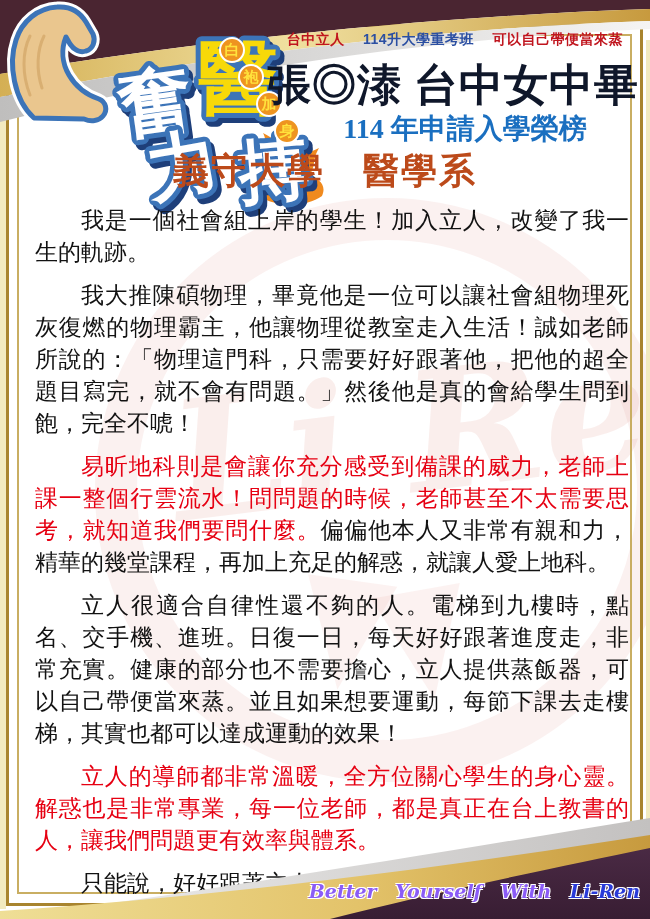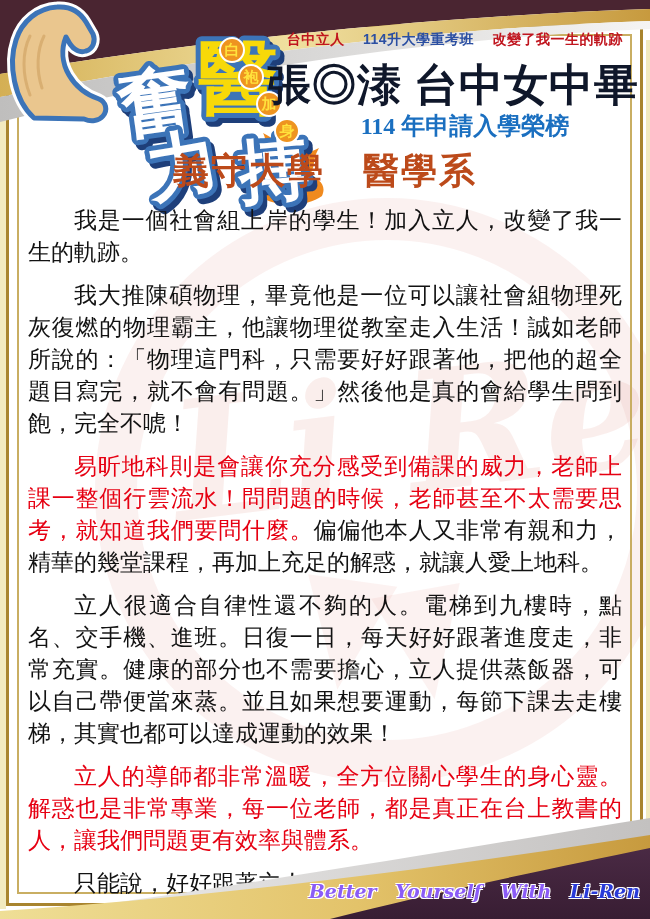--- a/index.html
+++ b/index.html
@@ -54,31 +54,31 @@
   .tagline .t-red  { color:#C0151E; }
   .tagline .t-blue { color:#2B4FA2; margin:0 14px;text-align:right; }
   .student-title {
     position:absolute; top:56px; right:11px;
     font-family:"Liberation Serif", serif; font-weight:bold;
     font-size:44px; color:#0f172a; letter-spacing:1px; white-space:nowrap;
   }
   .subtitle {
     position:absolute; top:110px; left:320px; width:290px; text-align:center;
     font-family:"Liberation Serif", serif; font-weight:bold;
-    font-size:24px; color:#1A6FC0; white-space:nowrap;
+    font-size:28px; color:#1A6FC0; white-space:nowrap;
   }
   .result-title {
     position:absolute; top:147px; left:0; width:100%; text-align:center;
     font-family:"Liberation Serif", serif; font-weight:bold;
     font-size:36px; color:#BC4A1A; letter-spacing:2px; white-space:nowrap;
   }
 
   
   .body-text {
-    position:absolute; left:28px; top:204px; width:594px;
+    position:absolute; left:35px; top:204px; width:594px;
     font-size:23px; line-height:32px; text-align:justify; color:#121212;
   }
   .body-text p { margin:0 0 11px 0; text-indent:2em; }
   .body-text p.last { margin-top:3px; }
   .seg-red { color:#E60012; }
 
   
   .slogan {
     position:absolute; top:880px; right:10px;
     font-family:"DejaVu Serif", serif; font-weight:bold; font-style:italic;
@@ -159,21 +159,21 @@
       <text class="badge-char" x="232" y="55">白</text>
       <text class="badge-char" x="251" y="82">袍</text>
       <text class="badge-char" x="269" y="109">加</text>
       <text class="badge-char" x="287" y="136">身</text>
     </g>
   </svg>
 
   <div class="tagline">
     <span class="t-red">台中立人</span>
     <span class="t-blue">114升大學重考班</span>
-    <span class="t-red">改變了我一生的軌跡</span>
+    <span class="t-red">可以自己帶便當來蒸</span>
   </div>
 
   <div class="student-title">張◎溙  台中女中畢</div>
   <div class="subtitle">114 年申請入學榮榜</div>
   <div class="result-title">義守大學　醫學系</div>
 
   <div class="body-text">
     <p><span>我是一個社會組上岸的學生！加入立人，改變了我一生的軌跡。</span></p>
     <p><span>我大推陳碩物理，畢竟他是一位可以讓社會組物理死灰復燃的物理霸主，他讓物理從教室走入生活！誠如老師所說的：「物理這門科，只需要好好跟著他，把他的超全題目寫完，就不會有問題。」然後他是真的會給學生問到飽，完全不唬！</span></p>
     <p><span class="seg-red">易昕地科則是會讓你充分感受到備課的威力，老師上課一整個行雲流水！問問題的時候，老師甚至不太需要思考，就知道我們要問什麼。</span><span>偏偏他本人又非常有親和力，精華的幾堂課程，再加上充足的解惑，就讓人愛上地科。</span></p>

